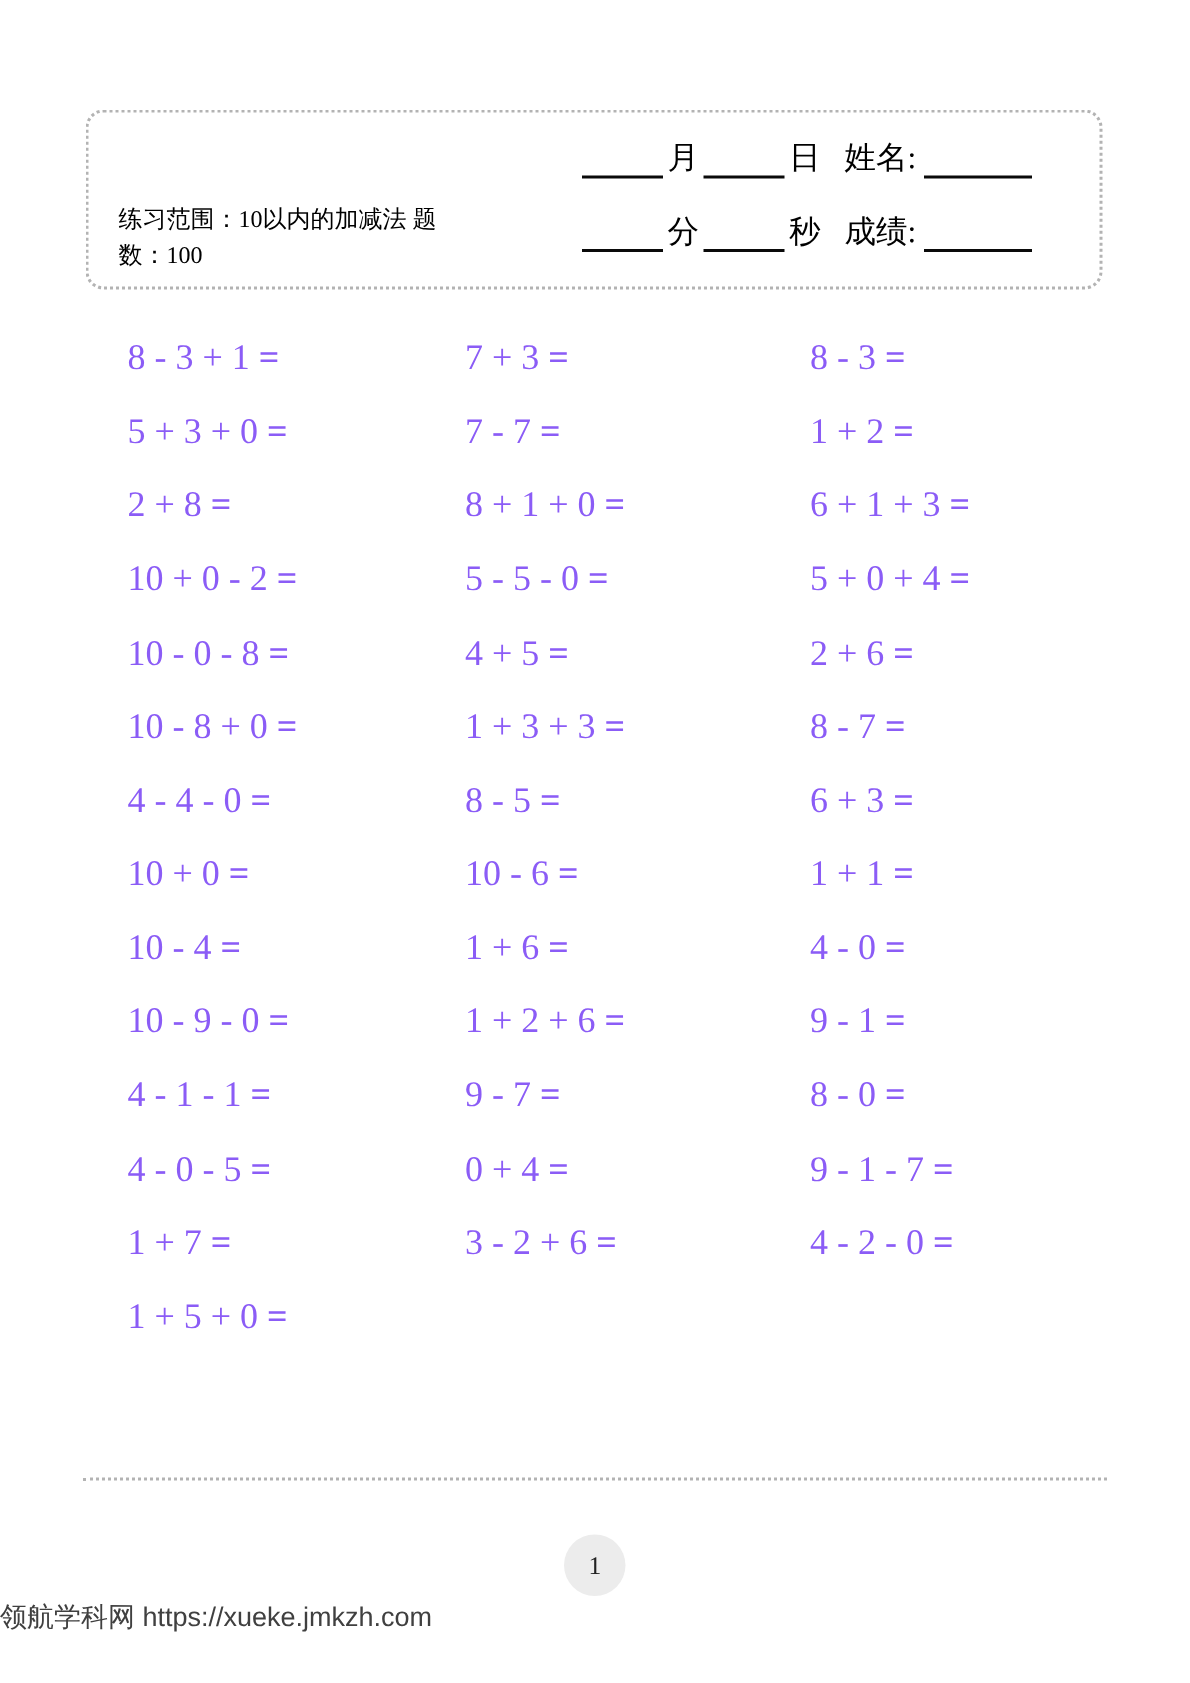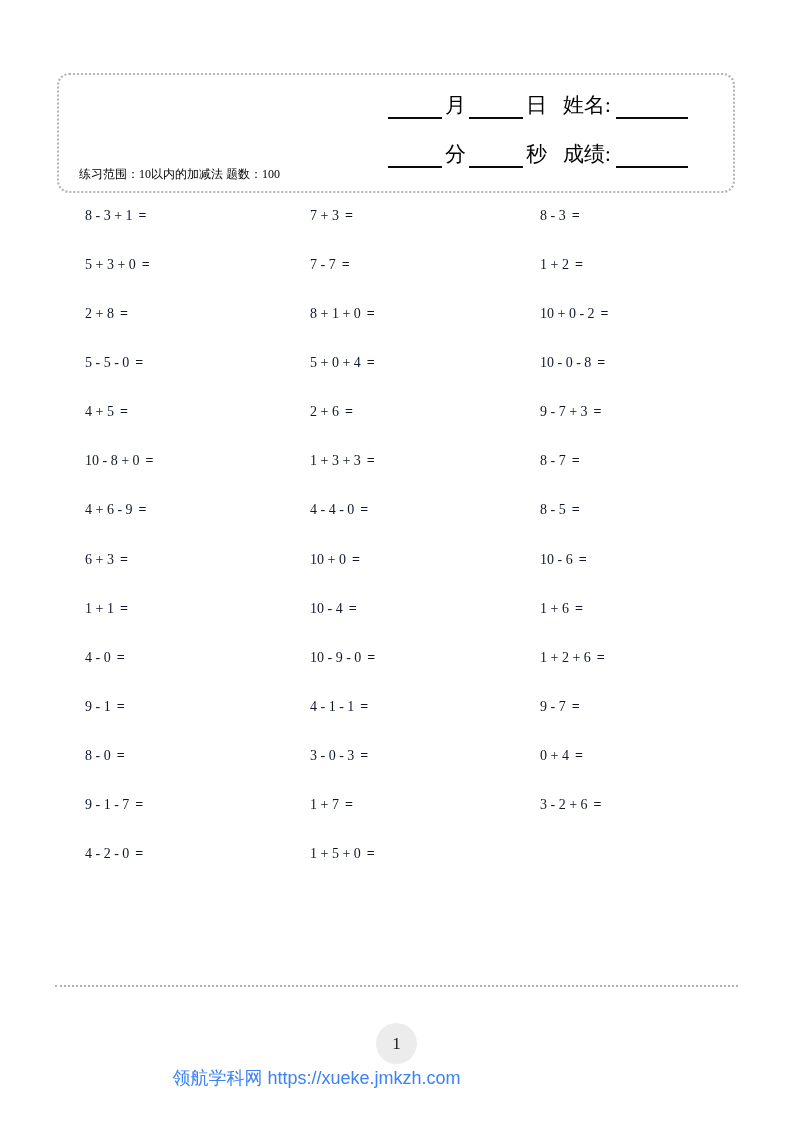--- a/index.html
+++ b/index.html
@@ -11,62 +11,62 @@
     color:#000;
     overflow:hidden;
   }
   
   .header-box{
     position:absolute;left:57px;top:73px;width:678px;height:120px;
     border:2px dotted #b3b3b3;border-radius:12px;box-sizing:border-box;
   }
   .range-text{
     position:absolute;left:20px;bottom:8px;width:218px;
-    font-size:12px;line-height:1.5;color:#000;
+    font-size:16px;line-height:1.5;color:#000;
     font-family:"Liberation Serif","DejaVu Serif",serif;
   }
   .fill-rows{
     position:absolute;right:18px;top:16px;width:330px;
     font-size:21px;color:#000;
   }
   .fill-row{display:flex;align-items:flex-end;margin-bottom:21px;white-space:nowrap;}
   .blank{
     display:inline-block;width:54px;height:0.95em;
     border-bottom:2px solid #0a0a0a;margin:0 3px;
   }
   .blank.wide{width:72px;margin-left:5px;}
   .label-gap{margin-left:16px;text-align:center;}
   
   .problems{
-    position:absolute;left:85px;top:191px;width:655px;
+    position:absolute;left:85px;top:215px;width:655px;
     display:grid;
     grid-template-columns:225px 230px 1fr;
     grid-auto-rows:49.15px;
     align-items:center;
-    font-size:14px;
-    color:#0f172a;
+    font-size:24px;
+    color:#8b5cf6;
   }
   .problem{white-space:nowrap;}
   .eq{font-weight:700;margin-left:6px;}
   
   .bottom-divider{
     position:absolute;left:55px;top:985px;width:683px;height:0;
     border-top:2px dotted #b3b3b3;
   }
   
   .page-circle{
     position:absolute;left:376px;top:1023px;width:41px;height:41px;
     border-radius:50%;background:#ececec;
     display:flex;align-items:center;justify-content:center;
     font-size:17px;color:#222;
   }
   
   .footer{
     position:absolute;left:0;top:1066px;width:633px;
-    text-align:center;font-size:18px;color:#3b82f6;
+    font-size:18px;color:#404040;
     font-family:"Liberation Sans","DejaVu Sans",sans-serif;
   }
 </style>
 </head>
 <body>
 
 <div class="page">
 
   <div class="header-box">
     <div class="range-text">练习范围：10以内的加减法 题数：100</div>
@@ -93,47 +93,46 @@
 
   <div class="problems">
       <div class="problem"><span>8 - 3 + 1</span><span class="eq">=</span></div>
       <div class="problem"><span>7 + 3</span><span class="eq">=</span></div>
       <div class="problem"><span>8 - 3</span><span class="eq">=</span></div>
       <div class="problem"><span>5 + 3 + 0</span><span class="eq">=</span></div>
       <div class="problem"><span>7 - 7</span><span class="eq">=</span></div>
       <div class="problem"><span>1 + 2</span><span class="eq">=</span></div>
       <div class="problem"><span>2 + 8</span><span class="eq">=</span></div>
       <div class="problem"><span>8 + 1 + 0</span><span class="eq">=</span></div>
+      <div class="problem"><span>6 + 1 + 3</span><span class="eq">=</span></div>
       <div class="problem"><span>10 + 0 - 2</span><span class="eq">=</span></div>
       <div class="problem"><span>5 - 5 - 0</span><span class="eq">=</span></div>
       <div class="problem"><span>5 + 0 + 4</span><span class="eq">=</span></div>
       <div class="problem"><span>10 - 0 - 8</span><span class="eq">=</span></div>
       <div class="problem"><span>4 + 5</span><span class="eq">=</span></div>
       <div class="problem"><span>2 + 6</span><span class="eq">=</span></div>
-      <div class="problem"><span>9 - 7 + 3</span><span class="eq">=</span></div>
       <div class="problem"><span>10 - 8 + 0</span><span class="eq">=</span></div>
       <div class="problem"><span>1 + 3 + 3</span><span class="eq">=</span></div>
       <div class="problem"><span>8 - 7</span><span class="eq">=</span></div>
-      <div class="problem"><span>4 + 6 - 9</span><span class="eq">=</span></div>
       <div class="problem"><span>4 - 4 - 0</span><span class="eq">=</span></div>
       <div class="problem"><span>8 - 5</span><span class="eq">=</span></div>
       <div class="problem"><span>6 + 3</span><span class="eq">=</span></div>
       <div class="problem"><span>10 + 0</span><span class="eq">=</span></div>
       <div class="problem"><span>10 - 6</span><span class="eq">=</span></div>
       <div class="problem"><span>1 + 1</span><span class="eq">=</span></div>
       <div class="problem"><span>10 - 4</span><span class="eq">=</span></div>
       <div class="problem"><span>1 + 6</span><span class="eq">=</span></div>
       <div class="problem"><span>4 - 0</span><span class="eq">=</span></div>
       <div class="problem"><span>10 - 9 - 0</span><span class="eq">=</span></div>
       <div class="problem"><span>1 + 2 + 6</span><span class="eq">=</span></div>
       <div class="problem"><span>9 - 1</span><span class="eq">=</span></div>
       <div class="problem"><span>4 - 1 - 1</span><span class="eq">=</span></div>
       <div class="problem"><span>9 - 7</span><span class="eq">=</span></div>
       <div class="problem"><span>8 - 0</span><span class="eq">=</span></div>
-      <div class="problem"><span>3 - 0 - 3</span><span class="eq">=</span></div>
+      <div class="problem"><span>4 - 0 - 5</span><span class="eq">=</span></div>
       <div class="problem"><span>0 + 4</span><span class="eq">=</span></div>
       <div class="problem"><span>9 - 1 - 7</span><span class="eq">=</span></div>
       <div class="problem"><span>1 + 7</span><span class="eq">=</span></div>
       <div class="problem"><span>3 - 2 + 6</span><span class="eq">=</span></div>
       <div class="problem"><span>4 - 2 - 0</span><span class="eq">=</span></div>
       <div class="problem"><span>1 + 5 + 0</span><span class="eq">=</span></div>
     </div>
 
   <div class="bottom-divider"></div>
 

